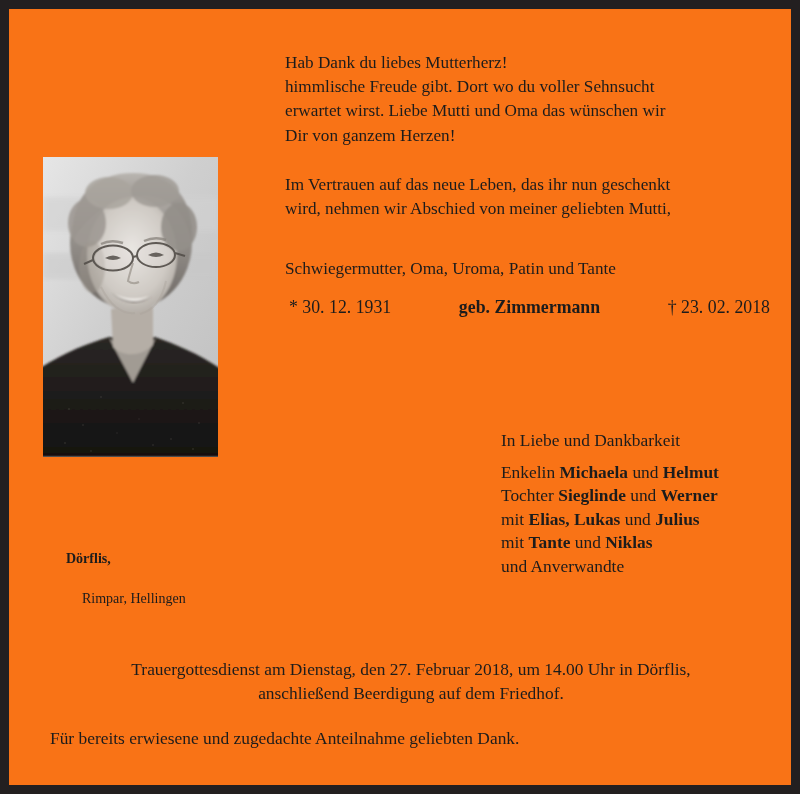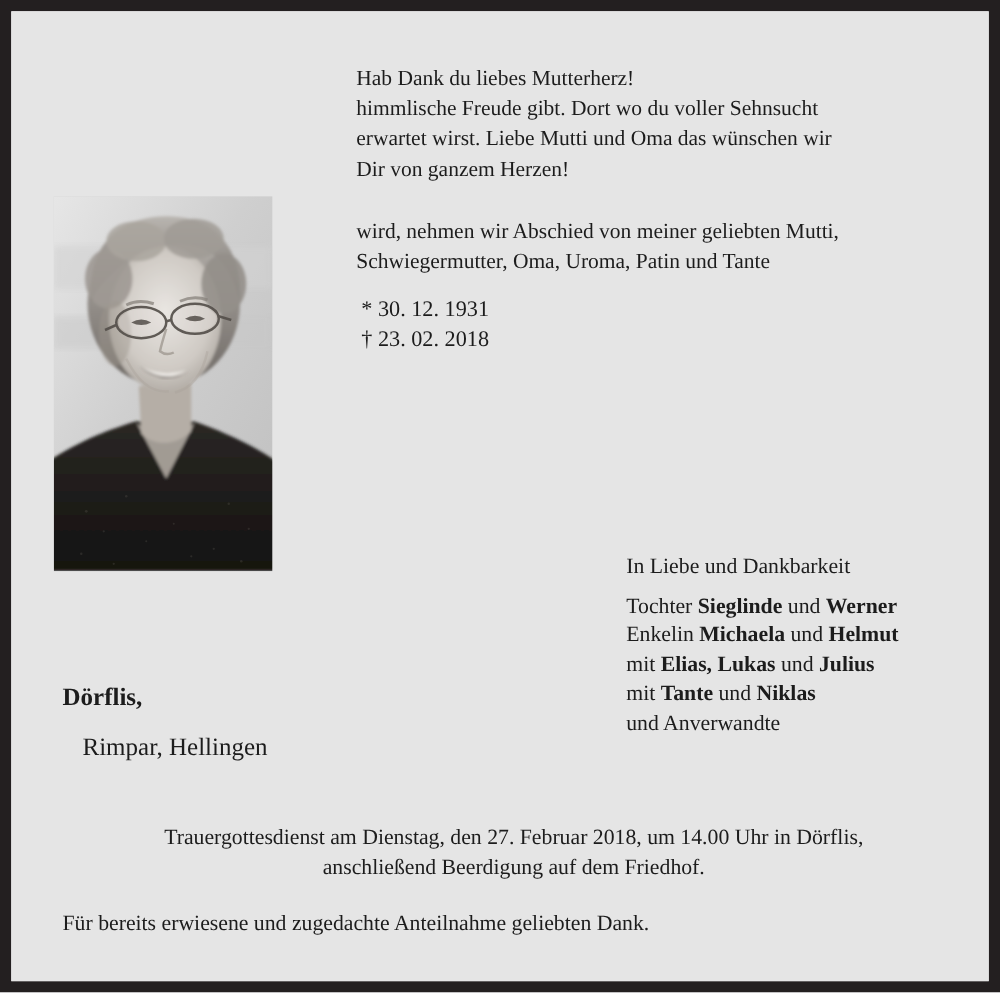--- a/index.html
+++ b/index.html
@@ -19,21 +19,21 @@
     height: 794px;
     box-sizing: border-box;
     background: #ffffff;
     border: 9px solid #231f20;
     overflow: hidden;
   }
 
   .inner {
     position: absolute;
     inset: 0;
-    background: #e5e5e5;
+    background: #f97316;
   }
 
   
   .photo-wrap {
     position: absolute;
     left: 34px;
     top: 148px;
     width: 175px;
     height: 300px;
     overflow: hidden;
@@ -59,65 +59,64 @@
   .verse .first-line { text-align: left; }
   .verse .last-line  { text-align: left; }
 
   .para2 {
     font-size: 17.2px;
     line-height: 24.2px;
     text-align: justify;
     margin: 0;
     padding-top: 25px;
   }
-  .para2 .last-line { text-align: left; }
+  .para2 .last-line { text-align: left; margin-top: 36px; }
 
   .name {
     font-size: 51px;
     line-height: 58px;
     text-align: center;
     letter-spacing: 0.4px;
     margin: 0;
     padding-top: 22px;
     white-space: nowrap;
   }
 
   .dates {
     display: flex;
     justify-content: space-between;
     align-items: baseline;
     font-size: 17.8px;
     line-height: 24px;
     padding-top: 14px;
     padding-right: 2px;
     padding-left: 4px;
-    flex-direction: column;
   }
   .dates .birth, .dates .death { font-weight: normal; }
   .dates .maiden { font-weight: bold; }
 
   
   .family {
     position: absolute;
     left: 492px;
-    top: 432px;
+    top: 420px;
     width: 290px;
     font-size: 17.4px;
     line-height: 23.6px;
   }
   .family .intro { margin: 0 0 8px 0; }
   .family .fam-line { margin: 0; white-space: nowrap; }
   .family b { font-weight: bold; }
 
   
   .place {
     position: absolute;
-    left: 41px;
+    left: 57px;
     top: 538px;
-    font-size: 20px;
+    font-size: 14px;
     line-height: 23.6px;
   }
   .place .town { font-weight: bold; margin: 0; }
   .place .villages { margin: 16px; }
 
   
   .footer {
     position: absolute;
     left: 41px;
     top: 648px;
@@ -236,39 +235,41 @@
   <div class="right-col">
 
     <div class="verse">
       <div class="first-line">Hab Dank du liebes Mutterherz!</div>
       <div>himmlische Freude gibt. Dort wo du voller Sehnsucht</div>
       <div>erwartet wirst. Liebe Mutti und Oma das wünschen wir</div>
       <div class="last-line">Dir von ganzem Herzen!</div>
     </div>
 
     <div class="para2">
+      <div>Im Vertrauen auf das neue Leben, das ihr nun geschenkt</div>
       <div>wird, nehmen wir Abschied von meiner geliebten Mutti,</div>
       <div class="last-line">Schwiegermutter, Oma, Uroma, Patin und Tante</div>
     </div>
 
 
     <div class="dates">
       <span class="birth">* 30. 12. 1931</span>
+      <span class="maiden">geb. Zimmermann</span>
       <span class="death">† 23. 02. 2018</span>
     </div>
   </div>
 
   <div class="family">
     <p class="intro">In Liebe und Dankbarkeit</p>
     <div>
       <p class="fam-line">
+        <span>Enkelin </span><b>Michaela</b><span> und </span><b>Helmut</b>
+      </p>
+      <p class="fam-line">
         <span>Tochter </span><b>Sieglinde</b><span> und </span><b>Werner</b>
-      </p>
-      <p class="fam-line">
-        <span>Enkelin </span><b>Michaela</b><span> und </span><b>Helmut</b>
       </p>
       <p class="fam-line">
         <span>mit </span><b>Elias, Lukas</b><span> und </span><b>Julius</b>
       </p>
       <p class="fam-line">
         <span>mit </span><b>Tante</b><span> und </span><b>Niklas</b>
       </p>
       <p class="fam-line">und Anverwandte</p>
     </div>
   </div>

